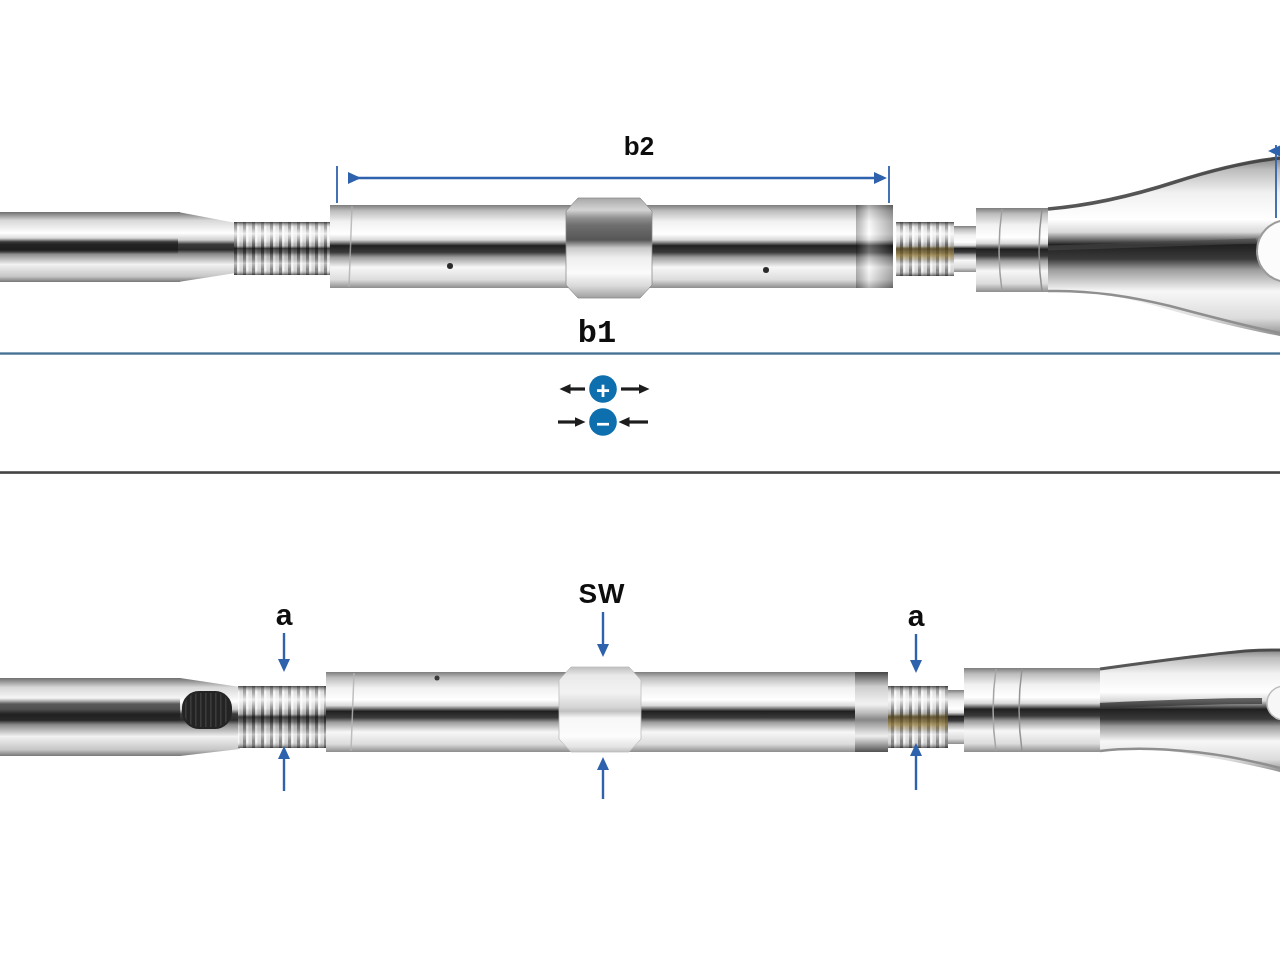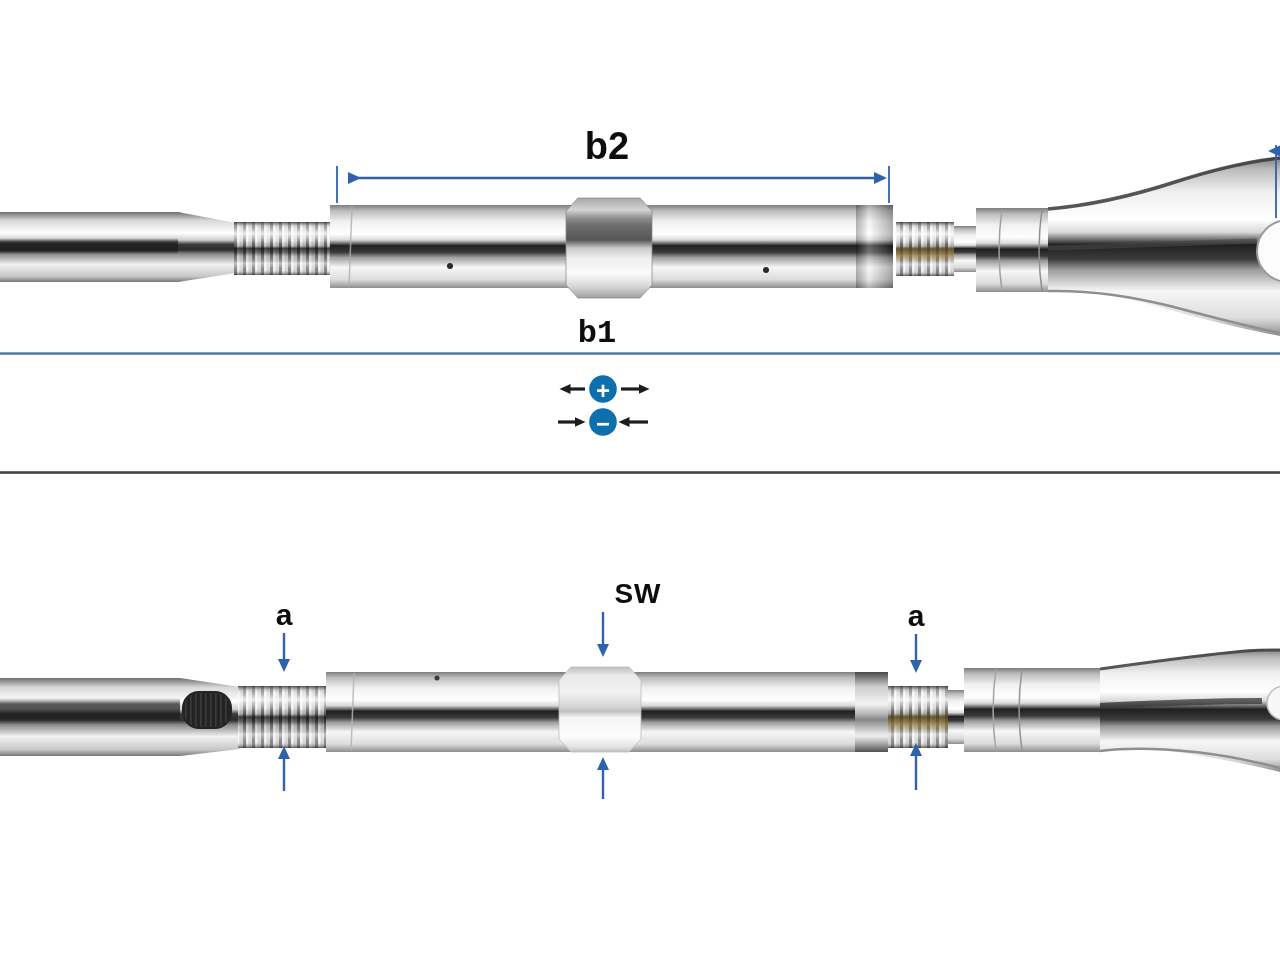--- a/index.html
+++ b/index.html
@@ -1,23 +1,23 @@
 <!DOCTYPE html>
 <html style="--dimension-blue: #2e62ad; --icon-blue: #0d6fae; --divider-blue: #47708f; --divider-dark: #454545; --label-color: #0d0d0d; --background: #ffffff;"><head>
 <meta charset="utf-8">
 <style>
   html,body{margin:0;padding:0;background:#fff;}
   .canvas{position:relative;width:1280px;height:960px;background:var(--background,#ffffff);overflow:hidden;
           font-family:"Liberation Sans",sans-serif;}
   .canvas svg{position:absolute;left:0;top:0;}
   .lbl{position:absolute;transform:translate(-50%,-50%);font-weight:700;color:var(--label-color,#0d0d0d);
        white-space:nowrap;line-height:1;}
-  #label-b2{left:607px;top:146px;font-size:38px;}
+  #label-b2{left:639px;top:146px;font-size:26px;}
   #label-b1{left:597px;top:334px;font-size:32px;font-family:Liberation Mono, monospace;}
-  #label-sw{left:602px;top:594px;font-size:28px;letter-spacing:1px;margin-left:36px;}
+  #label-sw{left:602px;top:594px;font-size:28px;letter-spacing:1px;}
   #label-a-left{left:284px;top:615px;font-size:30px;}
   #label-a-right{left:916px;top:616px;font-size:30px;}
   .divider{position:absolute;left:0;width:1280px;}
   #divider-blue{top:352px;height:3px;
     background:linear-gradient(180deg,#bdd3e2 0%,var(--divider-blue,#47708f) 35%,var(--divider-blue,#47708f) 72%,#cadbe8 100%);}
   #divider-dark{top:471px;height:3px;
     background:linear-gradient(180deg,#909090 0%,var(--divider-dark,#454545) 35%,var(--divider-dark,#454545) 75%,#9a9a9a 100%);}
   .dim{stroke:var(--dimension-blue,#2e62ad);fill:none;}
   .dim-head{fill:var(--dimension-blue,#2e62ad);}
   .blk{stroke:#1d1d1d;fill:none;}

